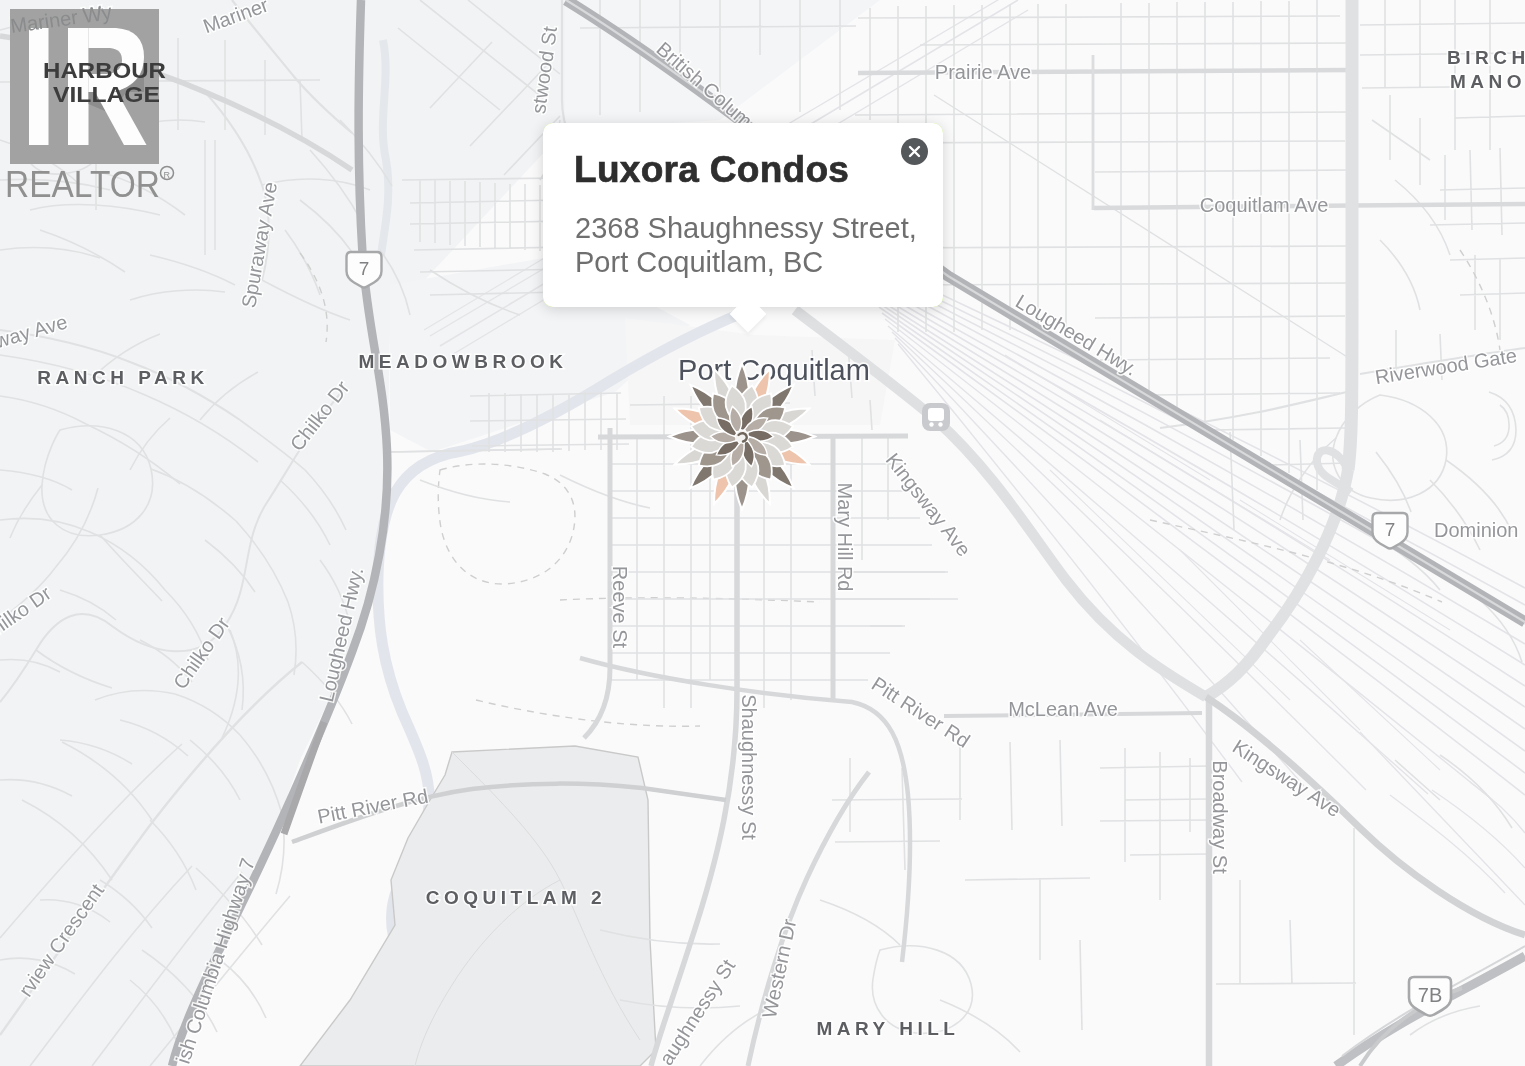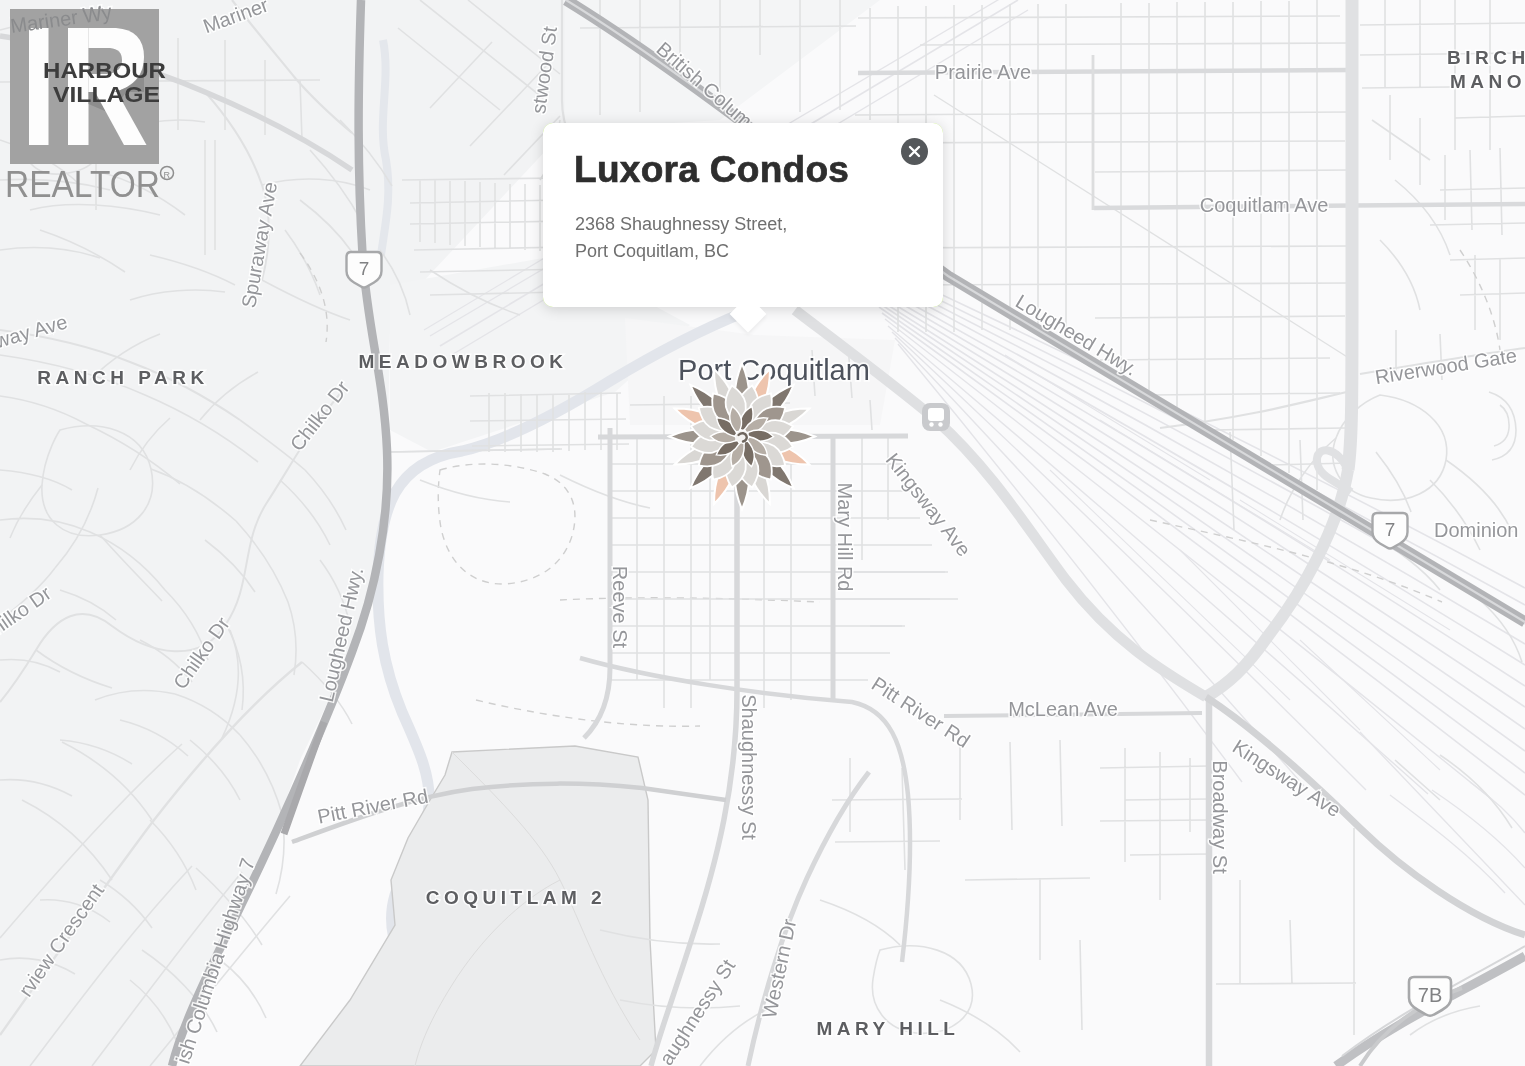--- a/index.html
+++ b/index.html
@@ -5,21 +5,21 @@
   html,body{margin:0;padding:0;}
   body{width:1525px;height:1066px;overflow:hidden;position:relative;background:#f8f8f9;font-family:"Liberation Sans",sans-serif;}
   #map{position:absolute;left:0;top:0;}
   .lbl{fill:#95969a;font-family:"Liberation Sans",sans-serif;font-size:20px;paint-order:stroke;stroke:rgba(255,255,255,0.85);stroke-width:3px;}
   .area{fill:#5d5e61;font-family:"Liberation Sans",sans-serif;font-weight:bold;letter-spacing:4.5px;font-size:19px;paint-order:stroke;stroke:rgba(255,255,255,0.85);stroke-width:3px;}
   .city{fill:#4d525c;font-family:"Liberation Sans",sans-serif;font-size:29px;paint-order:stroke;stroke:rgba(255,255,255,0.8);stroke-width:3.5px;}
   
   #popup{position:absolute;left:543px;top:123px;width:400px;height:184px;background:#bef264;border-radius:10px;box-shadow:0 2px 14px rgba(0,0,0,0.16);}
   #popup .tail{position:absolute;left:192px;top:178px;width:26px;height:26px;background:#ffffff;transform:rotate(45deg);box-shadow:2px 2px 4px rgba(0,0,0,0.06);}
   #popup h1{margin:0;position:absolute;left:31px;top:26px;font-size:37px;font-weight:bold;color:#2e2e2e;letter-spacing:0.3px;-webkit-text-stroke:0.7px #2e2e2e;white-space:nowrap;}
-  #popup .addr{position:absolute;left:32px;top:88px;font-size:18px;line-height:27px;color:#6f6f6f;white-space:nowrap;}
+  #popup .addr{position:absolute;left:32px;top:88px;font-size:29px;line-height:34px;color:#6f6f6f;white-space:nowrap;}
   #popup .close{position:absolute;left:358px;top:15px;width:27px;height:27px;border-radius:50%;background:#55585b;color:#fff;}
   #popup .close svg{position:absolute;left:0;top:0;}
   
   #logo{position:absolute;left:0;top:0;width:220px;height:220px;}
 </style>
 </head>
 <body>
 
 <svg id="map" width="1525" height="1066" viewBox="0 0 1525 1066">
 

